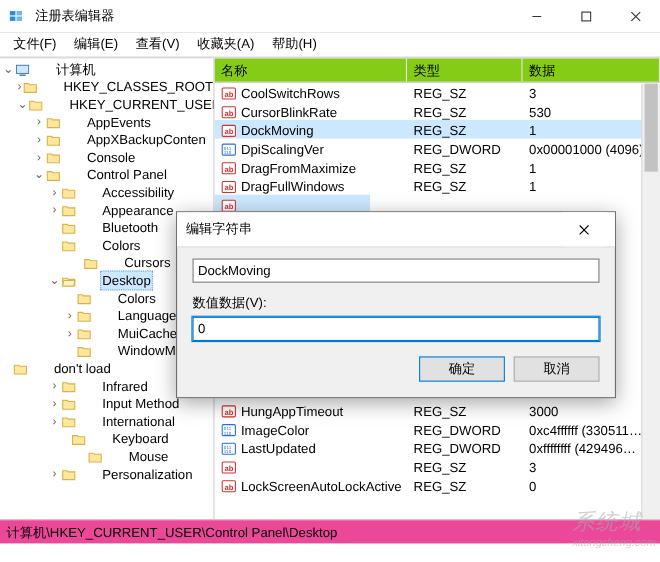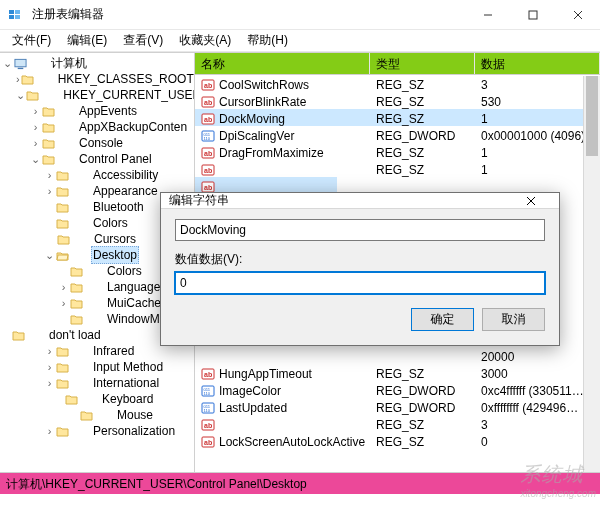--- a/index.html
+++ b/index.html
@@ -32,29 +32,29 @@
   .list-row.partial { background: linear-gradient(to right, #cce8ff 0, #cce8ff 35%, transparent 35%);}
   .val-icon { width:14px; height:14px; margin:0 4px 0 6px; display:inline-flex;}
   .cell-name { width:175px; display:flex; align-items:center; overflow:hidden;}
   .cell-type { width:105px; padding-left:6px;}
   .cell-data { flex:1; padding-left:6px; overflow:hidden; white-space:nowrap;}
   .list-scroll { position:absolute; right:0; top:23px; bottom:0; width:17px; background:#f0f0f0; border-left:1px solid #d8d8d8;}
   .list-scroll .thumb { position:absolute; left:2px; right:2px; top:0; height:80px; background:#c2c2c2;}
   .statusbar { height:22px; border-top:1px solid #d0d0d0; padding:3px 6px; background:#ec4899;}
   
   .dialog { position:absolute; left:160px; top:192px; width:400px; background:#f0f0f0; border:1px solid #707070; box-shadow:0 4px 18px rgba(0,0,0,0.35);}
-  .dlg-title { height:16px; background:#fff; display:flex; align-items:center; padding:0 8px; border-bottom:1px solid #d8d8d8;}
+  .dlg-title { height:32px; background:#fff; display:flex; align-items:center; padding:0 8px; border-bottom:1px solid #d8d8d8;}
   .dlg-title .t { flex:1; font-size:12px; color:#000;}
   .dlg-close { width:40px; height:100%; display:flex; align-items:center; justify-content:center; background:#fff;}
   .dlg-body { padding:10px 14px 14px;}
   .dlg-label { margin:4px 0 4px;}
   .dlg-input { width:100%; height:22px; border:1px solid #7a7a7a; padding:2px 4px; font-size:12px; background:#fff;}
   .dlg-input.focus { border:1px solid #0078d7; outline:1px solid #0078d7;}
   .dlg-btns { display:flex; justify-content:flex-end; gap:8px; margin-top:14px;}
-  .dlg-btn { width:63px; height:23px; border:1px solid #adadad; background:#e1e1e1; display:flex; align-items:center; justify-content:center;}
+  .dlg-btn { width:78px; height:23px; border:1px solid #adadad; background:#e1e1e1; display:flex; align-items:center; justify-content:center;}
   .dlg-btn.primary { border:1px solid #0078d7;}
   
   .watermark { position:absolute; right:4px; bottom:12px; font-size:20px; color:#aaa; font-style:italic; pointer-events:none; opacity:0.55; letter-spacing:1px;}
   .watermark .sub { font-size:10px; display:block; text-align:left; letter-spacing:0;}
 </style>
 </head>
 <body>
 
 <div class="titlebar">
   <span class="app-icon">
@@ -190,21 +190,21 @@
       </div>
     <div class="tree-row" style="padding-left:44px">
         <span class="tw">&nbsp;</span>
         <span class="fold">
           <svg viewBox="0 0 13 13">
             <path d="M1 3h4l1 1h6v7H1z" fill="#ffe79e" stroke="#d8b24a"></path>
           </svg>
         </span>
         <span class="node-label">Colors</span>
       </div>
-    <div class="tree-row" style="padding-left:45px">
+    <div class="tree-row" style="padding-left:64px">
         <span class="tw">&nbsp;</span>
         <span class="fold">
           <svg viewBox="0 0 13 13">
             <path d="M1 3h4l1 1h6v7H1z" fill="#ffe79e" stroke="#d8b24a"></path>
           </svg>
         </span>
         <span class="node-label">Cursors</span>
       </div>
     <div class="tree-row" style="padding-left:44px">
         <span class="tw">⌄</span>
@@ -391,20 +391,21 @@
           <div class="cell-data">1</div>
         </div>
         <div class="list-row">
           <div class="cell-name">
             <span class="val-icon">
               <svg viewBox="0 0 14 14">
                 <rect x="1" y="2" width="12" height="10" rx="1" fill="#fff" stroke="#c33"></rect>
                 <text x="3" y="10" font-size="7" fill="#c33" font-weight="bold">ab</text>
               </svg>
             </span>
+            <span>DragFullWindows</span>
           </div>
           <div class="cell-type">REG_SZ</div>
           <div class="cell-data">1</div>
         </div>
         <div class="list-row partial">
           <div class="cell-name">
             <span class="val-icon">
               <svg viewBox="0 0 14 14">
                 <rect x="1" y="2" width="12" height="10" rx="1" fill="#fff" stroke="#c33"></rect>
                 <text x="3" y="10" font-size="7" fill="#c33" font-weight="bold">ab</text>

